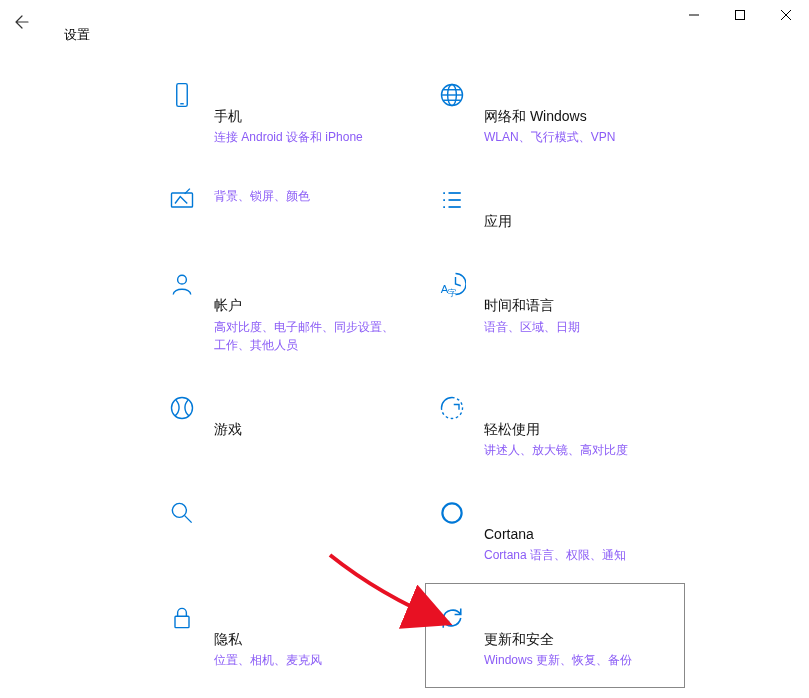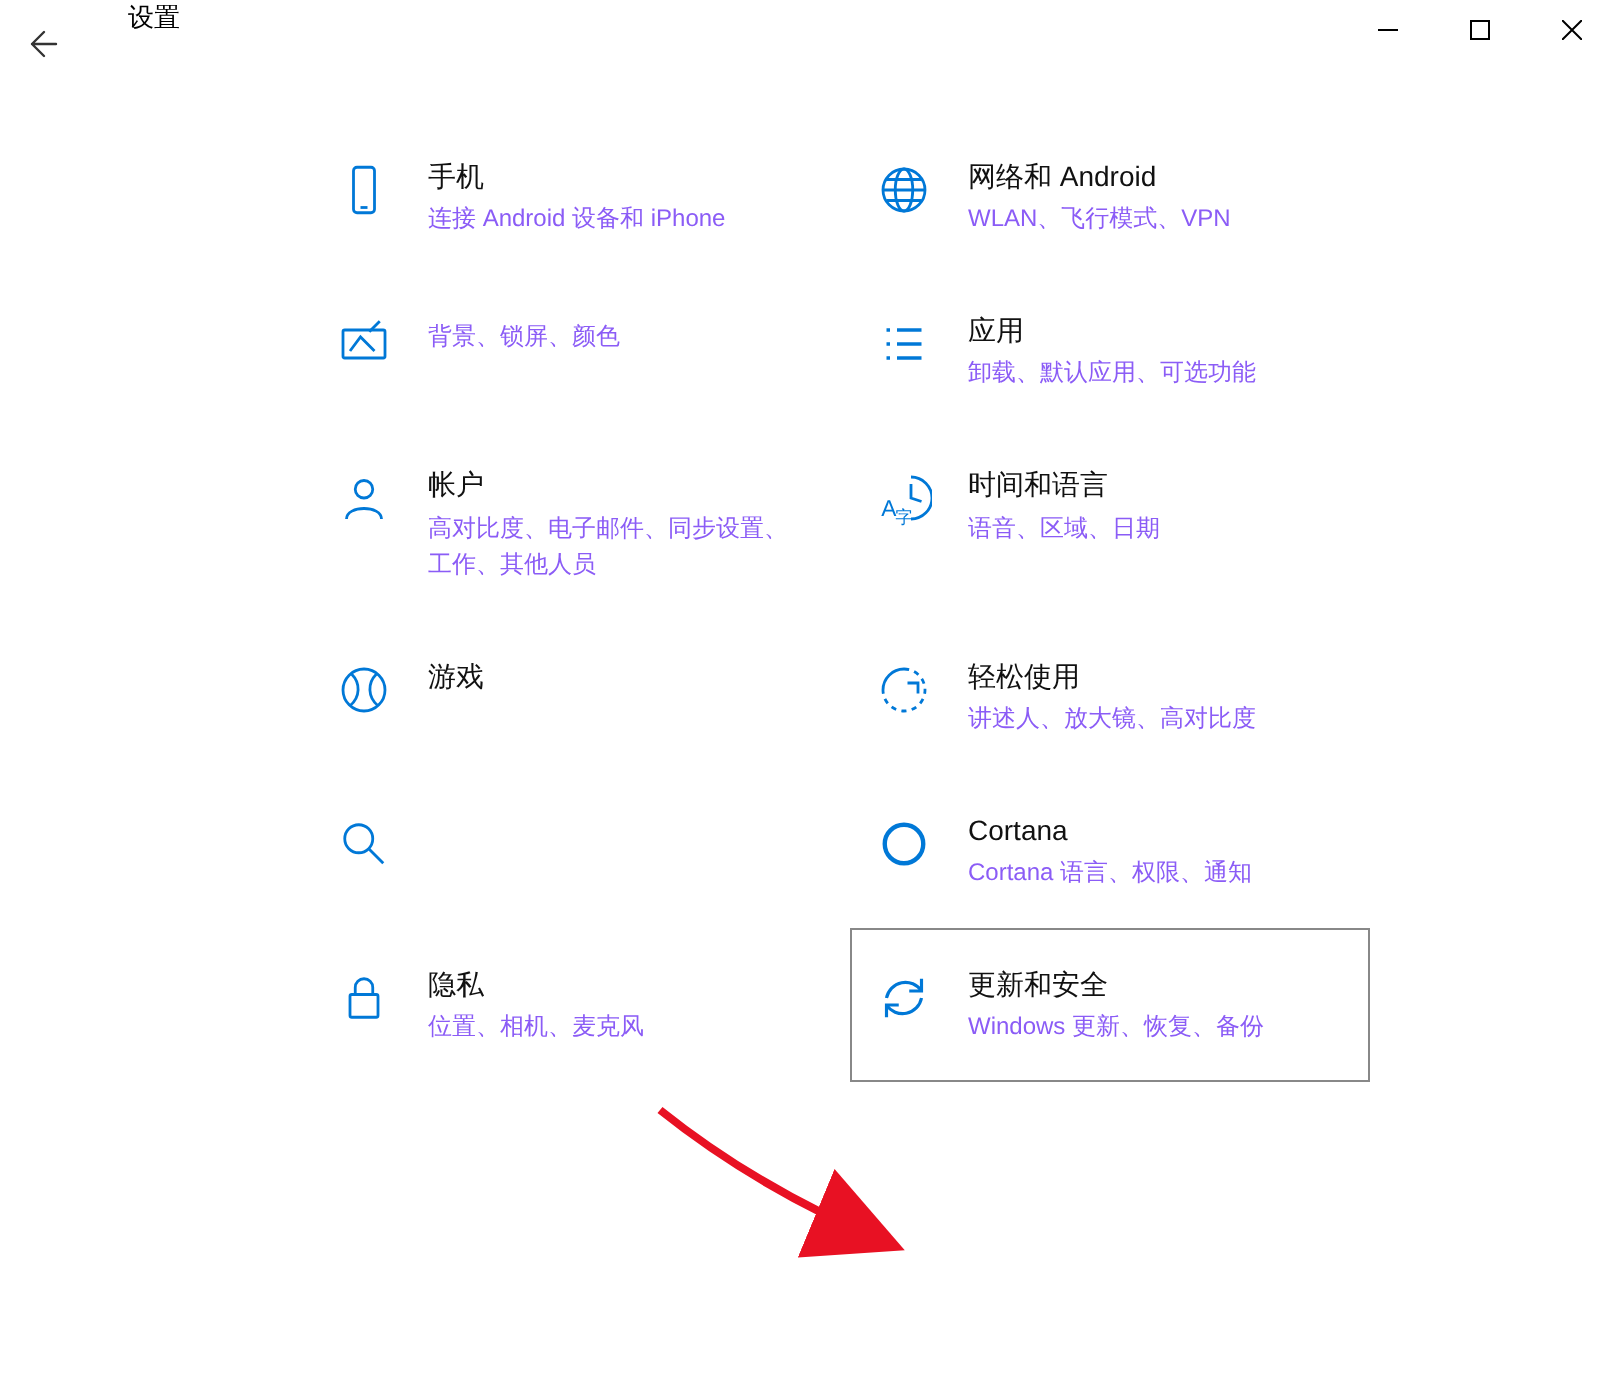--- a/index.html
+++ b/index.html
@@ -15,21 +15,21 @@
   .window {
     width: 809px;
     height: 698px;
     position: relative;
     box-sizing: border-box;
     background: #fff;
   }
   .titlebar {
     height: 44px;
     display: flex;
-    align-items: flex-start;
+    align-items: flex-end;
     position: relative;
   }
   .back-btn {
     width: 44px;
     height: 44px;
     display: flex;
     align-items: center;
     justify-content: center;
   }
   .title-text {
@@ -96,20 +96,21 @@
   .tile .texts {
     display: flex;
     flex-direction: column;
     flex: 1;
     min-width: 0;
   }
   .tile .title {
     font-size: 14px;
     color: #111;
     line-height: 1.3;
+    margin-top: 28px;
   }
   .tile .desc {
     font-size: 12px;
     color: #8b5cf6;
     line-height: 1.5;
     margin-top: 3px;
   }
   
   .arrow {
     position: absolute;
@@ -167,21 +168,21 @@
         <span class="icon">
           <svg viewBox="0 0 32 32">
               <circle cx="16" cy="16" r="12" stroke-width="1.6"></circle>
               <ellipse cx="16" cy="16" rx="5" ry="12" stroke-width="1.6"></ellipse>
               <line x1="4" y1="16" x2="28" y2="16" stroke-width="1.6"></line>
               <line x1="6" y1="10" x2="26" y2="10" stroke-width="1.6"></line>
               <line x1="6" y1="22" x2="26" y2="22" stroke-width="1.6"></line>
             </svg>
         </span>
         <span class="texts">
-          <span class="title">网络和 Android</span>
+          <span class="title">网络和 Windows</span>
           <span class="desc">WLAN、飞行模式、VPN</span>
         </span>
       </div>
 
       <div class="tile">
         <span class="icon">
           <svg viewBox="0 0 32 32">
               <rect x="4" y="8" width="24" height="16" rx="1" stroke-width="1.6"></rect>
               <path d="M8 20 L14 12 L22 20" stroke-width="1.6"></path>
               <path d="M19 9 L25 3" stroke-width="1.6"></path>
@@ -198,21 +199,20 @@
               <line x1="6" y1="8" x2="8" y2="8" stroke-width="2"></line>
               <line x1="12" y1="8" x2="26" y2="8" stroke-width="2"></line>
               <line x1="6" y1="16" x2="8" y2="16" stroke-width="2"></line>
               <line x1="12" y1="16" x2="26" y2="16" stroke-width="2"></line>
               <line x1="6" y1="24" x2="8" y2="24" stroke-width="2"></line>
               <line x1="12" y1="24" x2="26" y2="24" stroke-width="2"></line>
             </svg>
         </span>
         <span class="texts">
           <span class="title">应用</span>
-          <span class="desc">卸载、默认应用、可选功能</span>
         </span>
       </div>
 
       <div class="tile">
         <span class="icon">
           <svg viewBox="0 0 32 32">
               <circle cx="16" cy="11" r="5" stroke-width="1.6"></circle>
               <path d="M6 28 C6 20 26 20 26 28" stroke-width="1.6"></path>
             </svg>
         </span>

